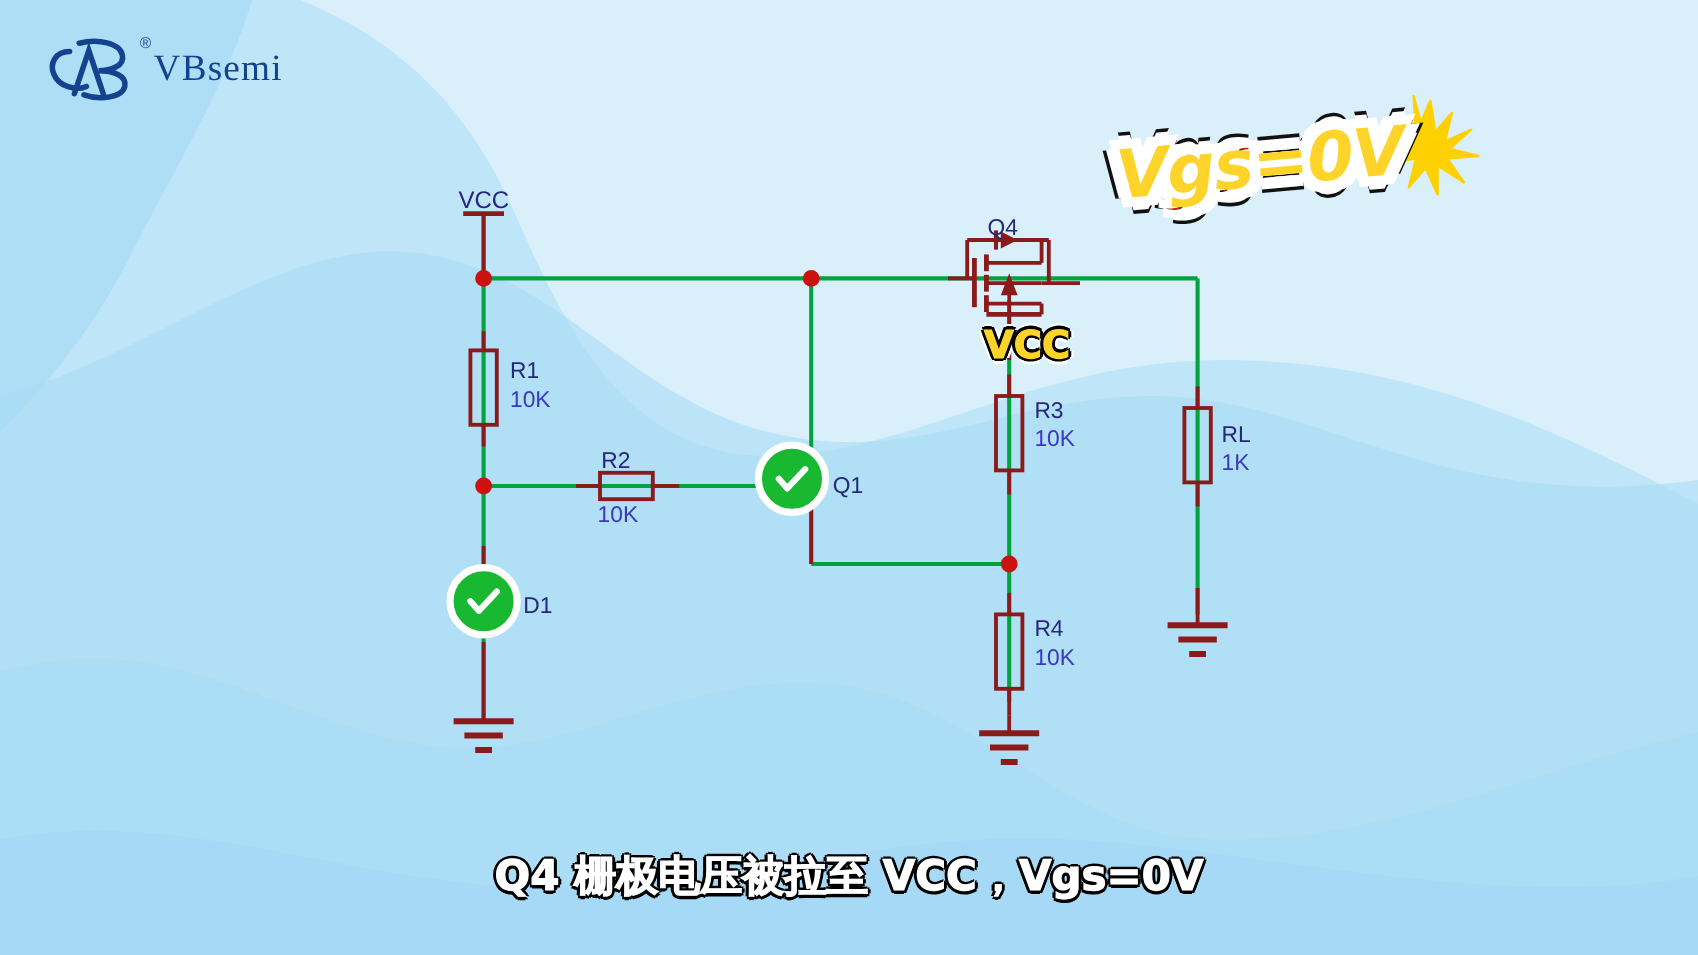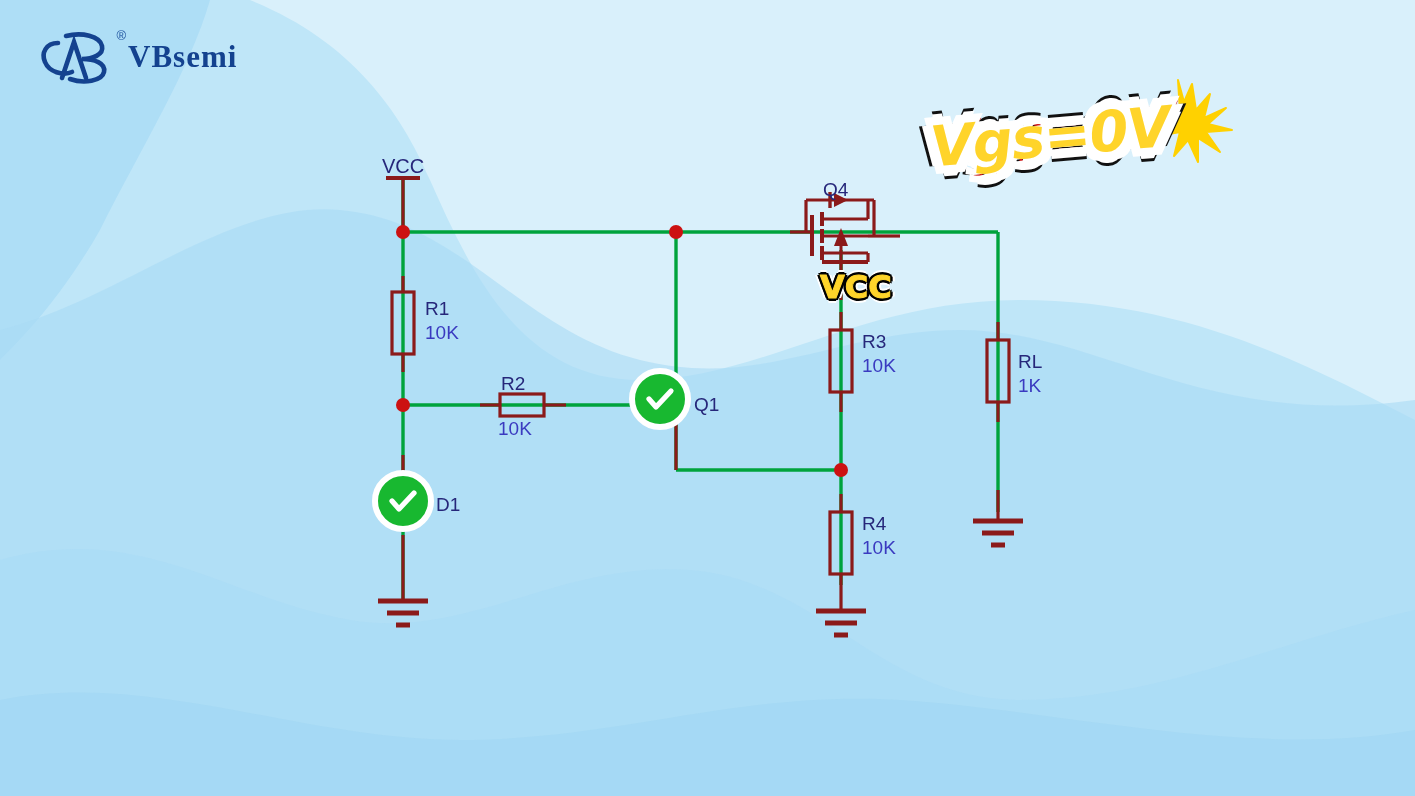--- a/index.html
+++ b/index.html
@@ -39,21 +39,21 @@
   }
   #logo .mark { position: relative; width: 86px; height: 62px; }
   #logo .reg {
     position: absolute;
     right: -4px; top: 2px;
     font-size: 13px;
     color: #1b4f9c;
   }
   #logo .wordmark {
     font-family: "Liberation Serif", serif;
-    font-weight: bold;
+    font-weight: normal;
     font-size: 31px;
     color: #14428f;
     letter-spacing: 1px;
   }
 
   
   #vgs-badge {
     position: absolute;
     left: 930px;
     top: 104px;
@@ -317,14 +317,15 @@
     <svg width="34" height="34" viewBox="0 0 34 34">
       <path d="M6,17 L13,25 L28,9" fill="none" stroke="#ffffff" stroke-width="5.2" stroke-linecap="round" stroke-linejoin="round"></path>
     </svg>
   </div>
 
   <svg id="spark" width="110" height="110" viewBox="0 0 110 110">
     <path d="M38,10 L44,32 L52,14 L56,40 L70,24 L64,48 L86,38 L68,54 L92,60 L66,62 L80,82 L58,68 L58,92 L48,70 L34,86 L40,62 L18,66 L38,52 L16,42 L40,42 Z" fill="#ffd100" stroke="#ffd100" stroke-width="2" stroke-linejoin="round"></path>
   </svg>
   <div id="vgs-badge">Vgs=0V</div>
 
+  <div id="subtitle">Q4 栅极电压被拉至 VCC，Vgs=0V</div>
 
 </div>
 
 </body></html>

